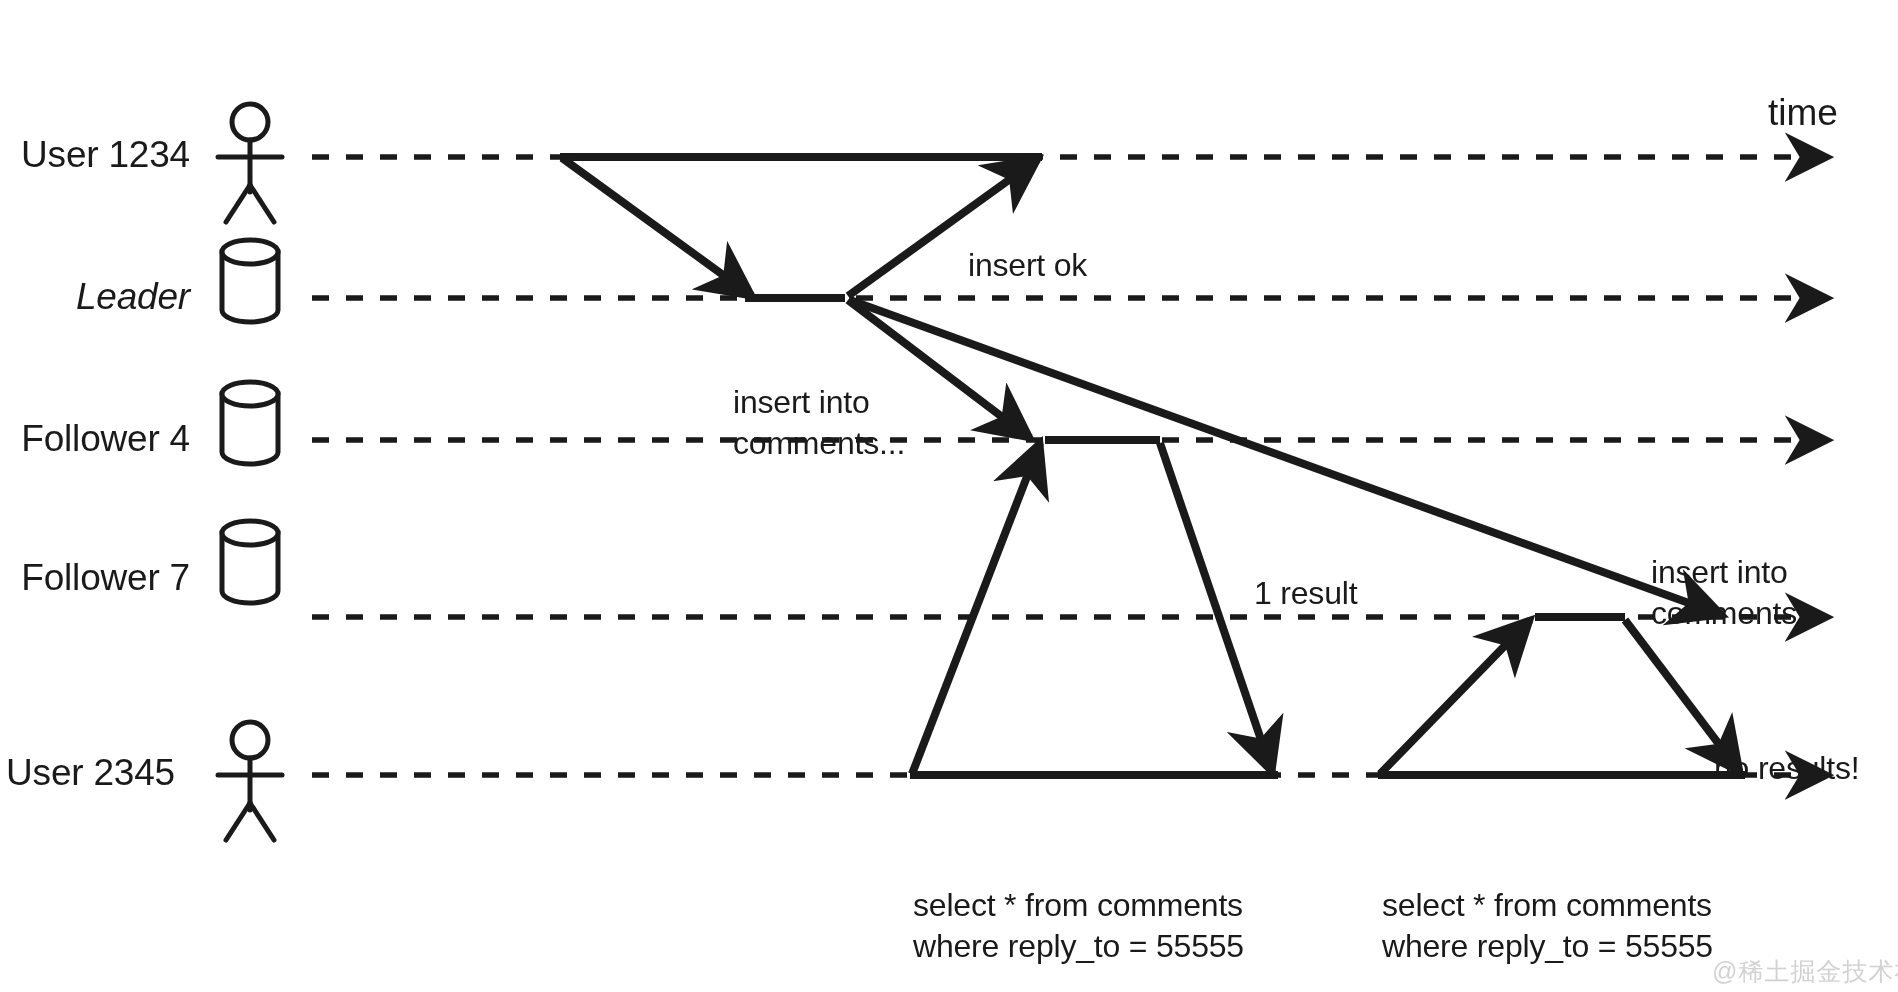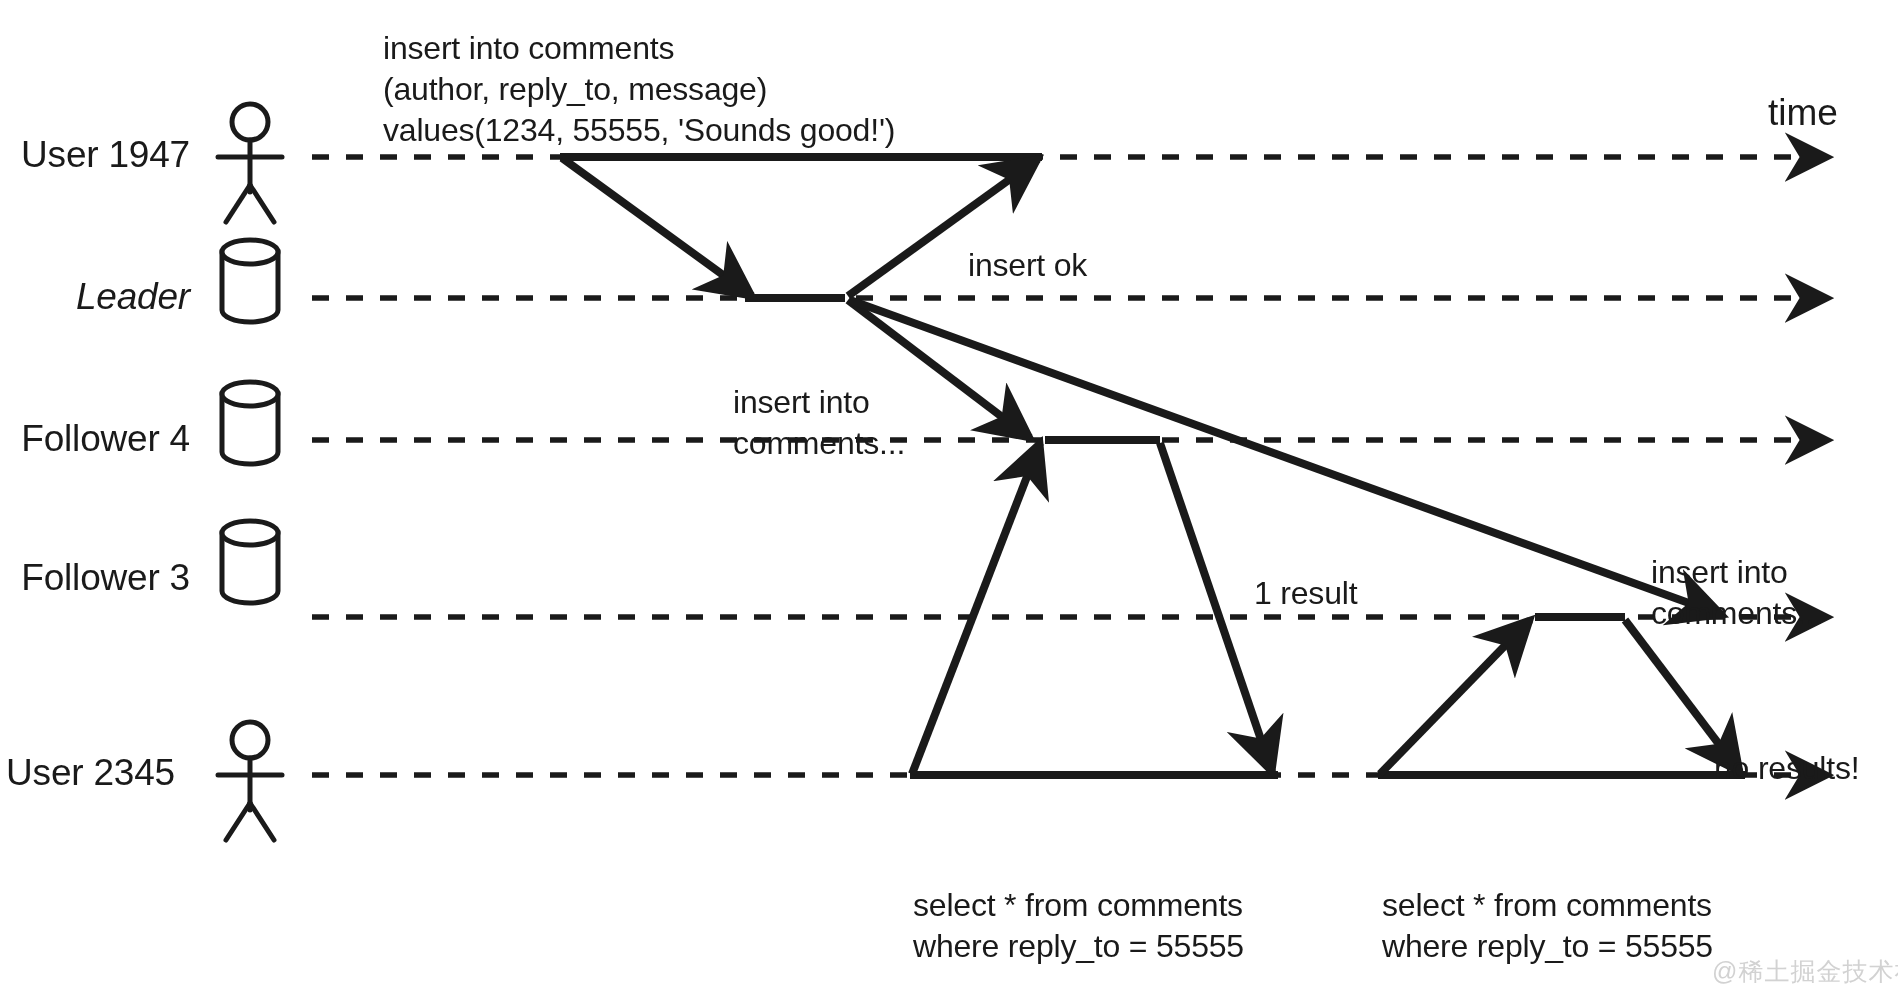--- a/index.html
+++ b/index.html
@@ -131,31 +131,28 @@
       <line x1="912" y1="774" x2="1040" y2="443" marker-end="url(#arrowSolid)"></line>
 
       <line x1="1160" y1="443" x2="1272" y2="772" marker-end="url(#arrowSolid)"></line>
 
       <line x1="1380" y1="774" x2="1530" y2="620" marker-end="url(#arrowSolid)"></line>
 
       <line x1="1625" y1="620" x2="1740" y2="772" marker-end="url(#arrowSolid)"></line>
     </g>
   </svg>
 
-  <div class="lane-label" style="left:20px; top:134px; width:170px;">User 1947</div>
+  <div class="lane-label" style="left:20px; top:134px; width:170px;">User 1234</div>
   <div class="lane-label" style="left:20px; top:276px; width:170px;font-style:italic;">Leader</div>
   <div class="lane-label" style="left:20px; top:418px; width:170px;">Follower 4</div>
-  <div class="lane-label" style="left:20px; top:557px; width:170px;">Follower 3</div>
+  <div class="lane-label" style="left:20px; top:557px; width:170px;">Follower 7</div>
   <div class="lane-label" style="left:5px; top:752px; width:170px;">User 2345</div>
 
   <div class="time-label" style="left:1768px; top:92px;">time</div>
 
-  <div class="msg-label" style="left:383px; top:28px;">insert into comments
-(author, reply_to, message)
-values(1234, 55555, 'Sounds good!')</div>
 
   <div class="msg-label" style="left:968px; top:245px;">insert ok</div>
 
   <div class="msg-label" style="left:733px; top:382px;">insert into
 comments...</div>
 
   <div class="msg-label" style="left:1651px; top:552px;">insert into
 comments...</div>
 
   <div class="msg-label" style="left:913px; top:885px;">select * from comments

